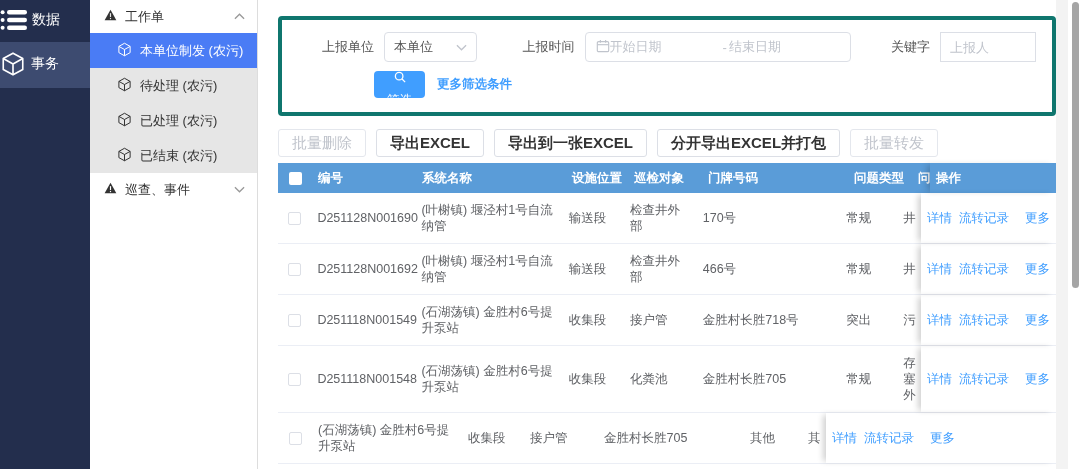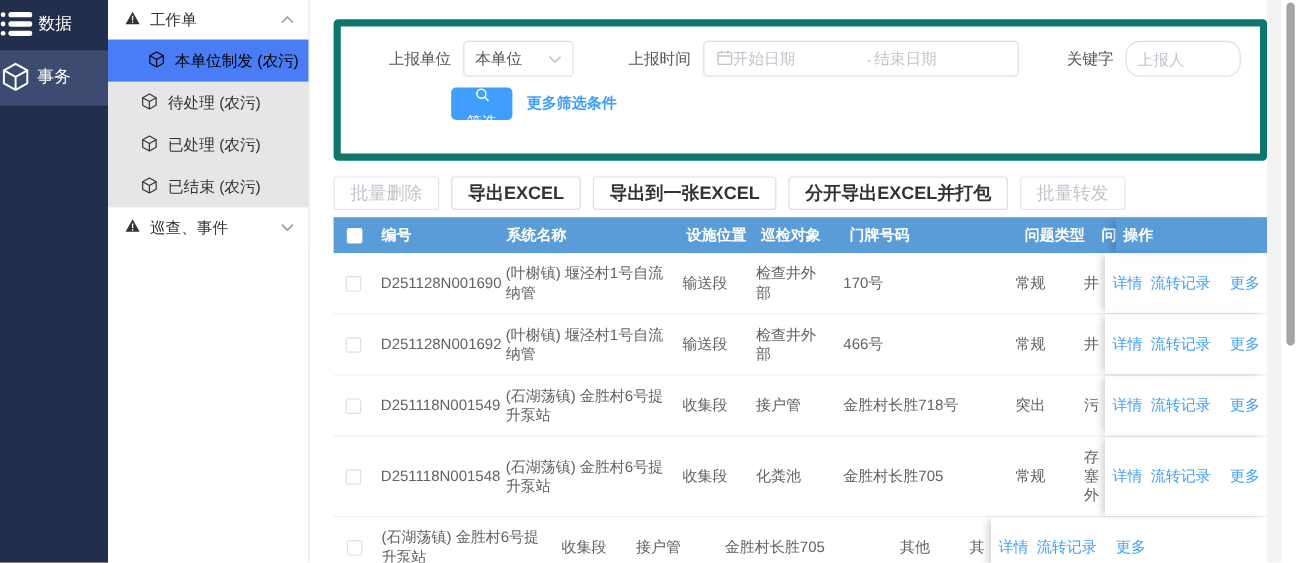--- a/index.html
+++ b/index.html
@@ -11,38 +11,38 @@
   .rail-item { display:flex; flex-direction:row; align-items:center; gap:5px; padding:9px 0 11px; font-size:14px; cursor:pointer; }
   .rail-item.active { background:var(--rail-active,#3d4b70); }
   .rail-item svg { display:block; }
 
   
   .sidebar { width:168px; flex-shrink:0; background:#fff; border-right:1px solid #dddddd; font-size:13px; color:#333; }
   .group-header { height:33px; display:flex; align-items:center; gap:8px; padding:0 12px 0 14px; cursor:pointer; background:#fff; }
   .group-header .chev { margin-left:auto; display:flex; }
   .submenu { background:#e6e6e6; }
   .sub-item { height:35px; display:flex; align-items:center; gap:8px; padding:0 8px 0 27px; cursor:pointer; color:#333; }
-  .sub-item.active { background:var(--sidebar-active,#4a7cf5); color:#000000;justify-content:flex-end; }
+  .sub-item.active { background:var(--sidebar-active,#4a7cf5); color:#ffffff; }
   .sub-item svg { flex-shrink:0; }
 
   
   .content { flex:1; position:relative; background:#fff; padding:0 24px 0 20px; overflow:hidden; }
 
-  .filter-card { margin-top:16px; width:778px; border:6px solid #0f766e; border-radius:4px; padding:12px 16px 28px; }
+  .filter-card { margin-top:16px; width:778px; border:4px solid #0f766e; border-radius:4px; padding:12px 16px 14px; }
   .f-row1 { display:flex; align-items:center; font-size:13px; color:#555; }
   .f-lab { margin-right:10px; white-space:nowrap; }
   .lab1 { margin-left:24px; }
   .sel { width:96px; height:30px; border:1px solid #dcdfe6; border-radius:4px; display:flex; align-items:center; padding:0 9px; color:#555; cursor:pointer; background:#fff; }
   .sel .chev { margin-left:auto; display:flex; }
   .gap-a { margin-left:46px; }
   .daterange { width:278px; height:30px; border:1px solid #dcdfe6; border-radius:4px; display:flex; align-items:center; padding:0 10px; color:#c0c4cc; background:#fff; cursor:pointer; }
   .daterange .ph { flex:1; text-align:left; }
   .daterange .sep { color:#c0c4cc; padding:0 2px; }
   .gap-b { margin-left:40px;font-family:Liberation Serif, serif; }
-  .kw-input { width:96px; height:30px; border:1px solid #dcdfe6; border-radius:12px; padding:0 9px; font-size:13px; color:#555; outline:none; }
+  .kw-input { width:96px; height:30px; border:1px solid #dcdfe6; border-radius:0; padding:0 9px; font-size:13px; color:#555; outline:none; }
   .kw-input::placeholder { color:#c0c4cc; }
   .f-row2 { margin-top:9px; display:flex; align-items:center; gap:12px; padding-left:76px; }
   .btn-filter { height:27px; padding:0 13px; background:var(--primary,#409eff); color:#fff; border:none; border-radius:4px; font-size:12.5px; display:flex; align-items:center; gap:6px; cursor:pointer;flex-direction:column; }
   .more-link { color:var(--primary,#409eff); font-size:12.5px; font-weight:bold; cursor:pointer; text-decoration:none; white-space:nowrap; }
 
   .toolbar { margin-top:13px; display:flex; gap:10px; }
   .tb { height:28px; padding:0 13px; background:#fff; border:1px solid #dcdfe6; border-radius:3px; font-size:15px; color:#333; font-weight:600; cursor:pointer; white-space:nowrap; }
   .tb.disabled { color:#c0c4cc; border-color:#e4e7ed; font-weight:400; cursor:not-allowed; }
 
   

